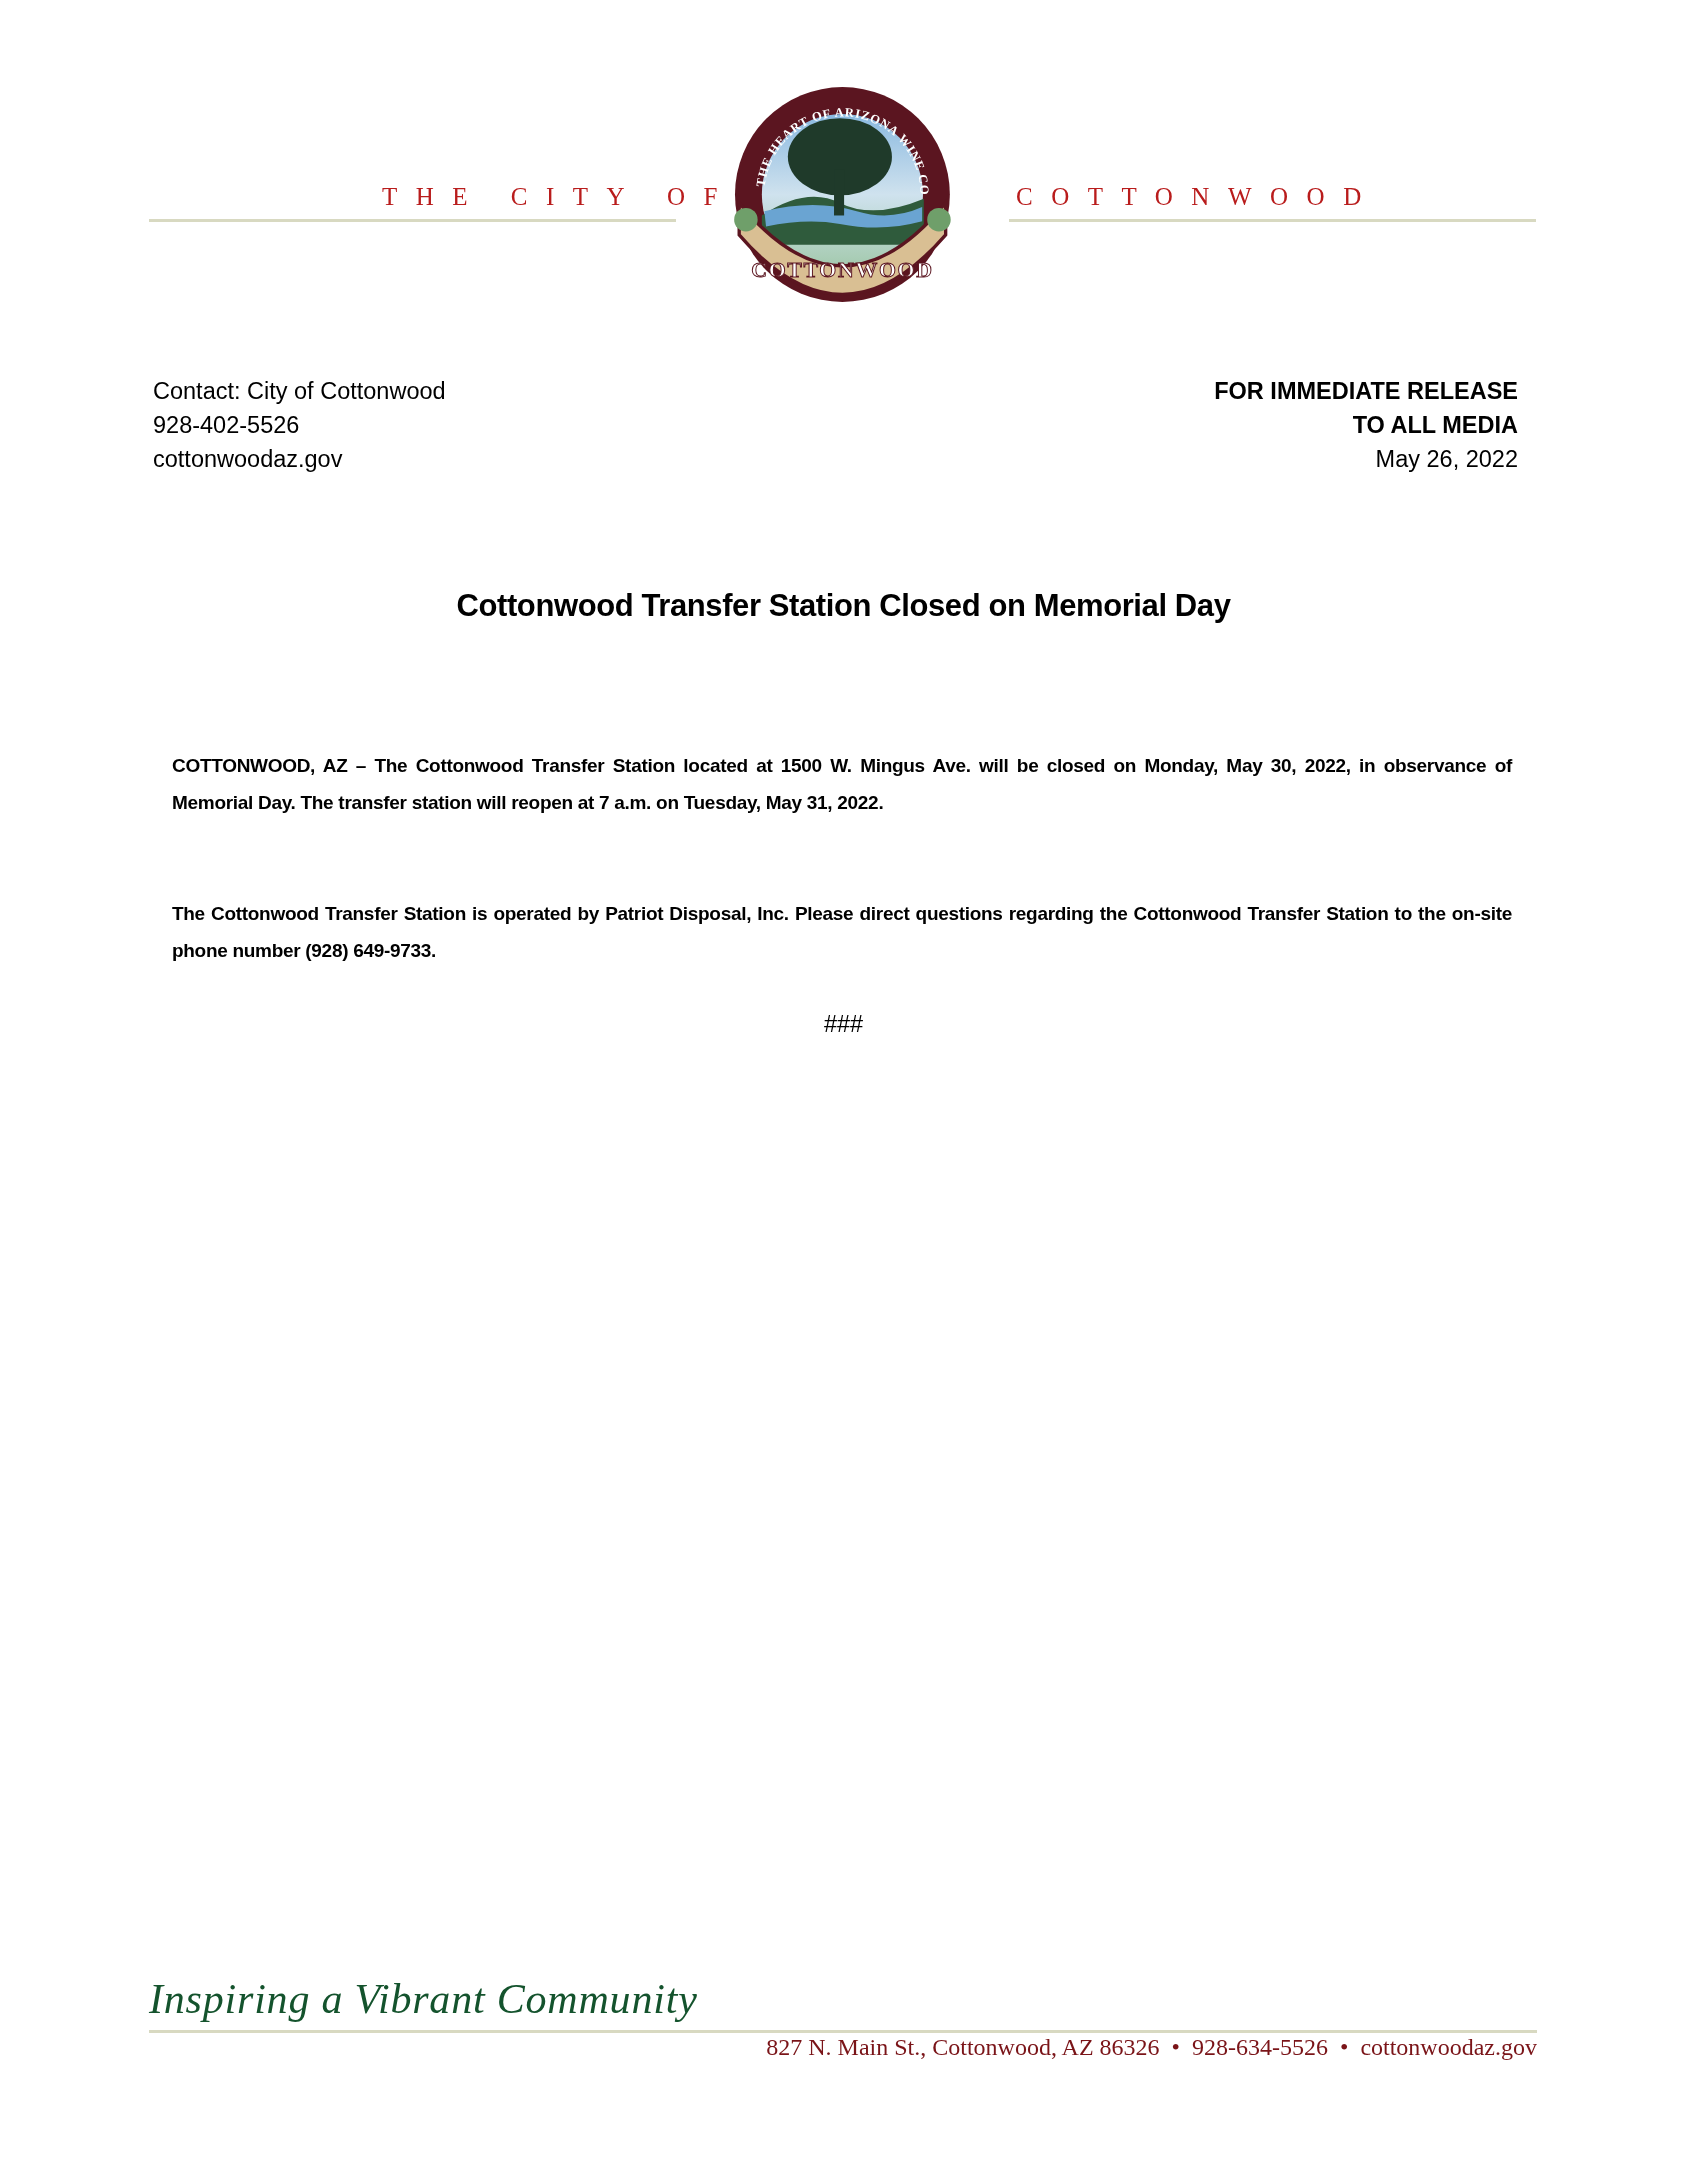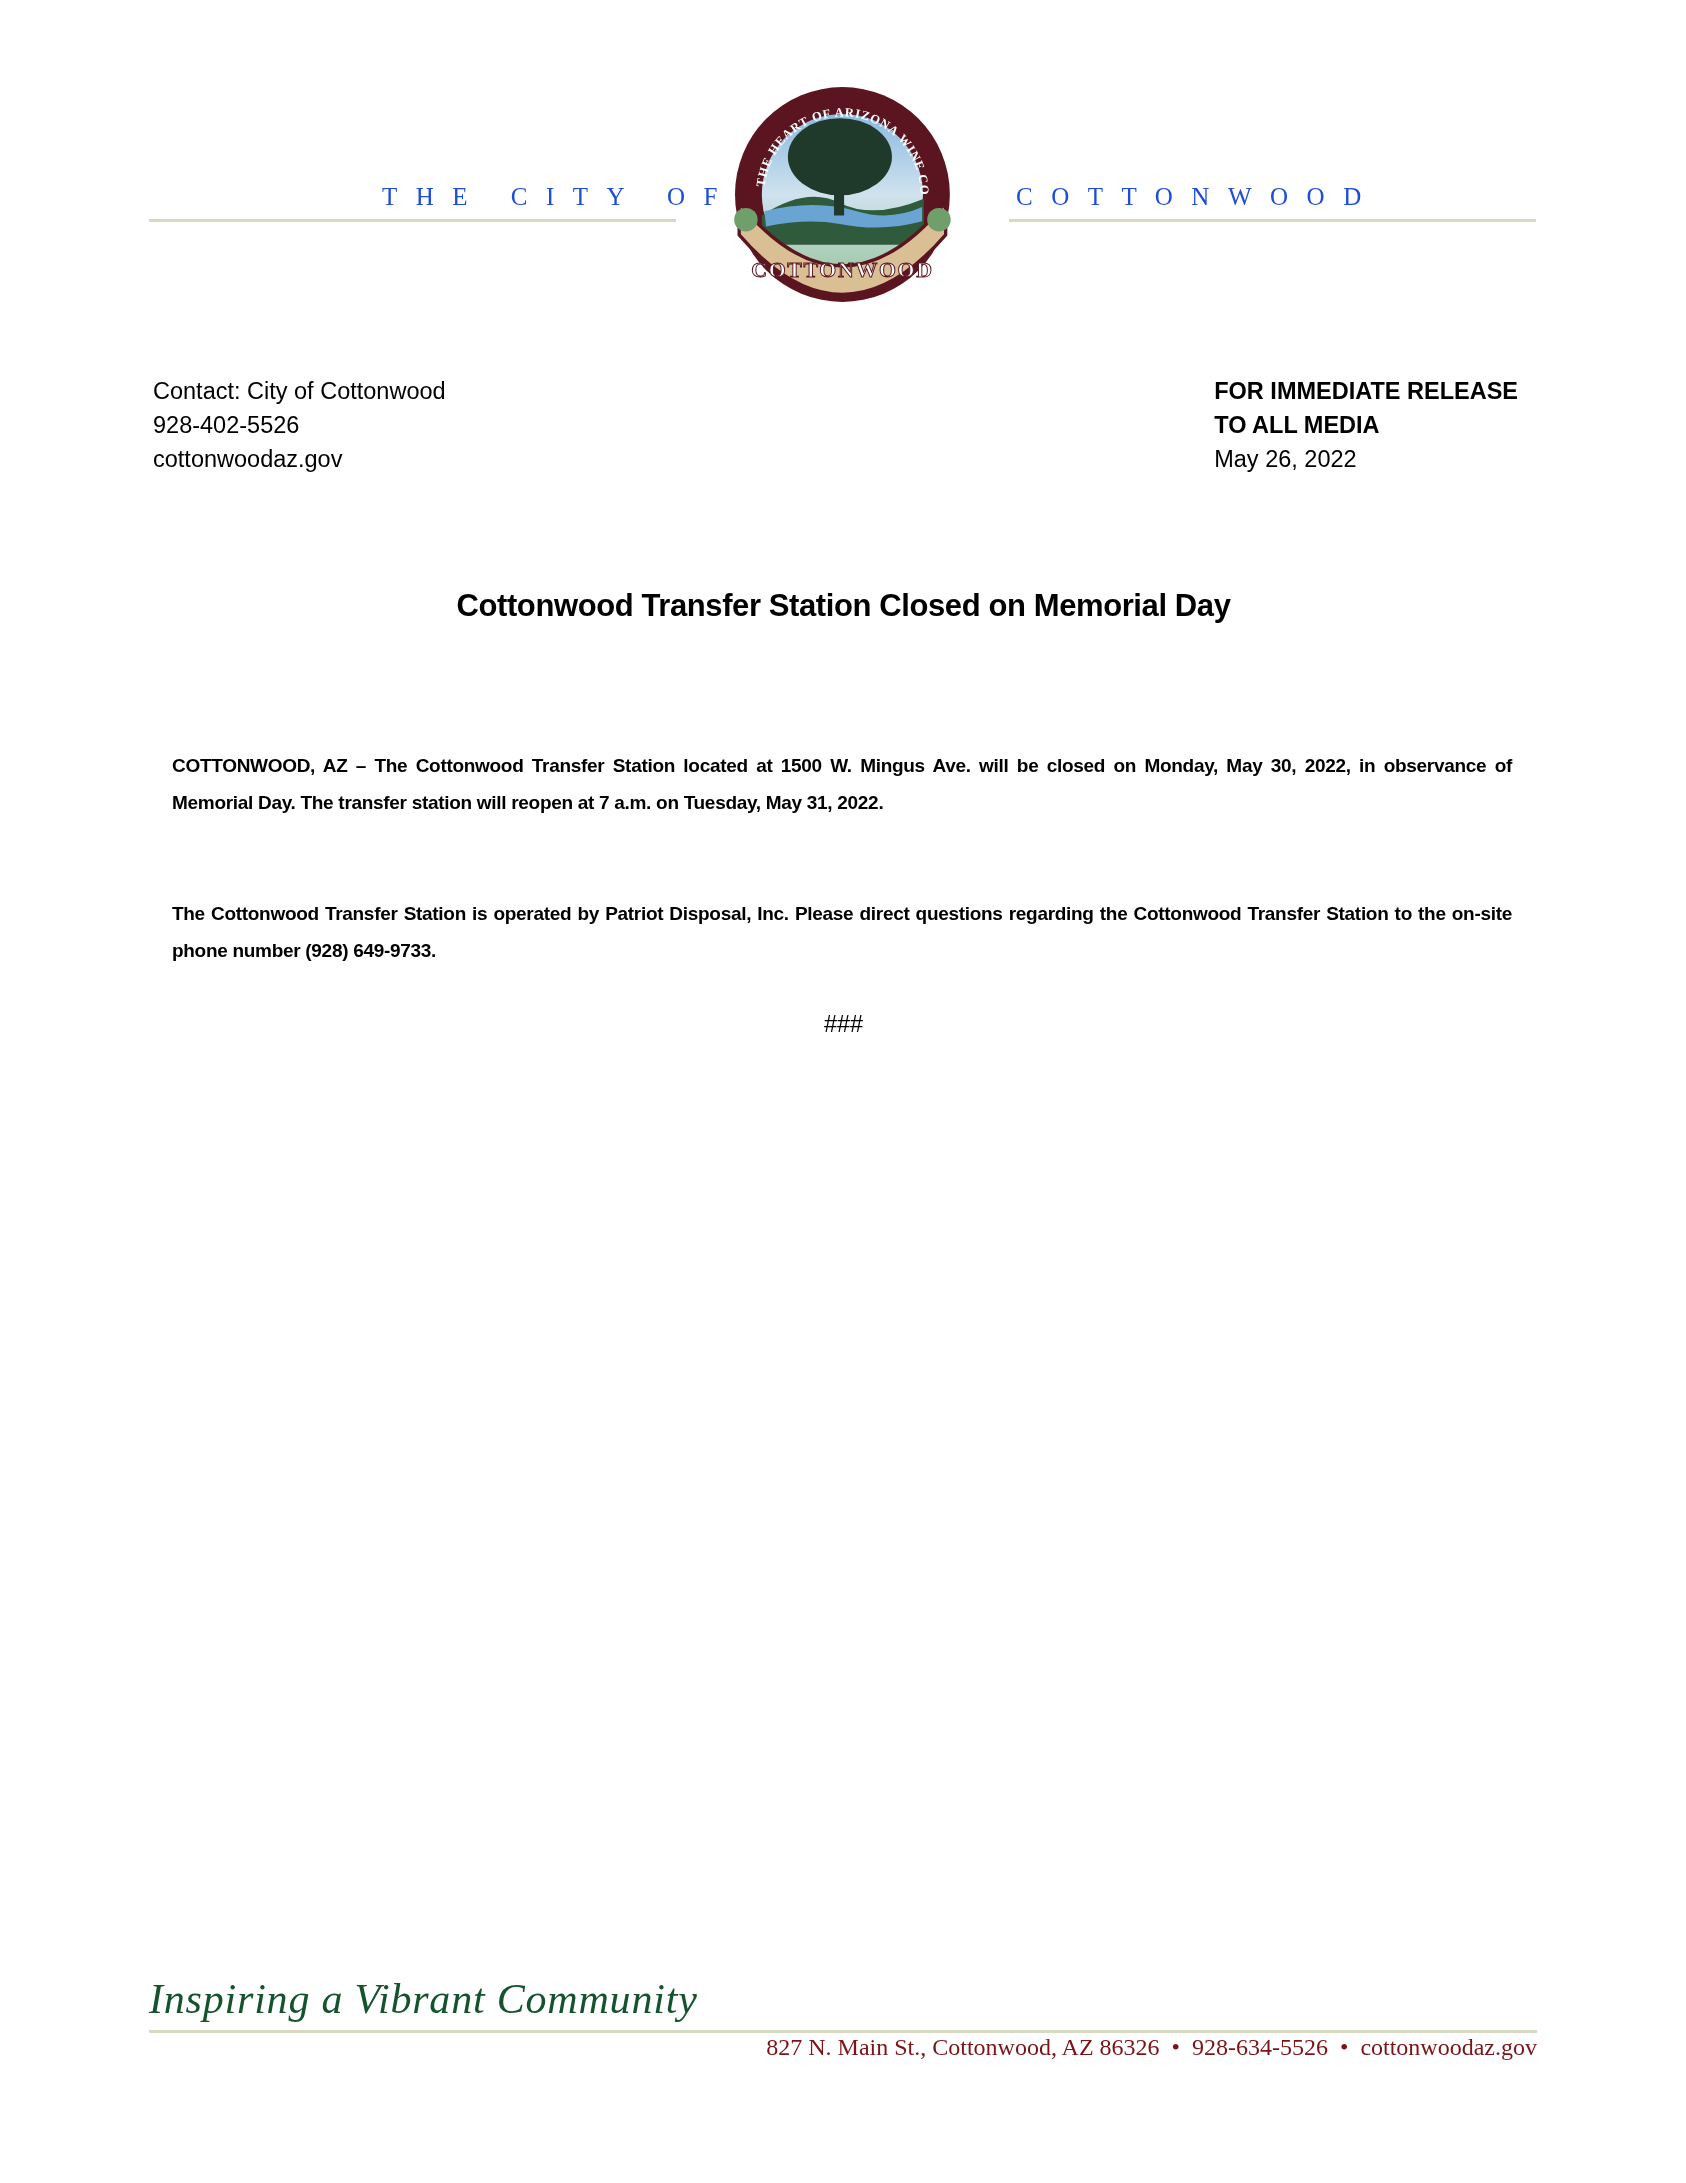--- a/index.html
+++ b/index.html
@@ -1,24 +1,24 @@
 <!DOCTYPE html>
 <html style="font-size:13.4px"><head>
 <meta charset="utf-8">
 <style>
   html, body { margin:0; padding:0; background:#ffffff; }
   body { width:1687px; height:2183px; position:relative; overflow:hidden;
          font-family:"Liberation Sans", sans-serif; color:#000; }
   .abs { position:absolute; }
   .rule { position:absolute; height:2.5px; background:#d8d9c1; }
-  .lh-title { font-family:"Liberation Serif", serif; color:#1d4ed8;
+  .lh-title { font-family:"Liberation Serif", serif; color:#b91c1c;
               font-size:25px; letter-spacing:18.5px; white-space:nowrap; }
   .contact { font-size:23.5px; line-height:34px; }
   .contact b { font-weight:normal; }
-  .release { font-size:23.5px; line-height:34px; text-align:left; }
+  .release { font-size:23.5px; line-height:34px; text-align:right; }
   .title { font-size:31px; font-weight:bold; text-align:center; letter-spacing:-0.4px; }
   .body-p { font-size:19px; line-height:37px; text-align:justify; letter-spacing:-0.3px;font-weight:bold; }
   .hashes { font-size:23.5px; text-align:center; }
   .tagline { font-family:"Liberation Serif", serif; font-style:italic; color:#14532d;
              font-size:42px; white-space:nowrap; letter-spacing:0.8px; }
   .addr { font-family:"Liberation Serif", serif; color:#7a1418; font-size:24px; white-space:nowrap; }
 </style>
 </head>
 <body>
 

